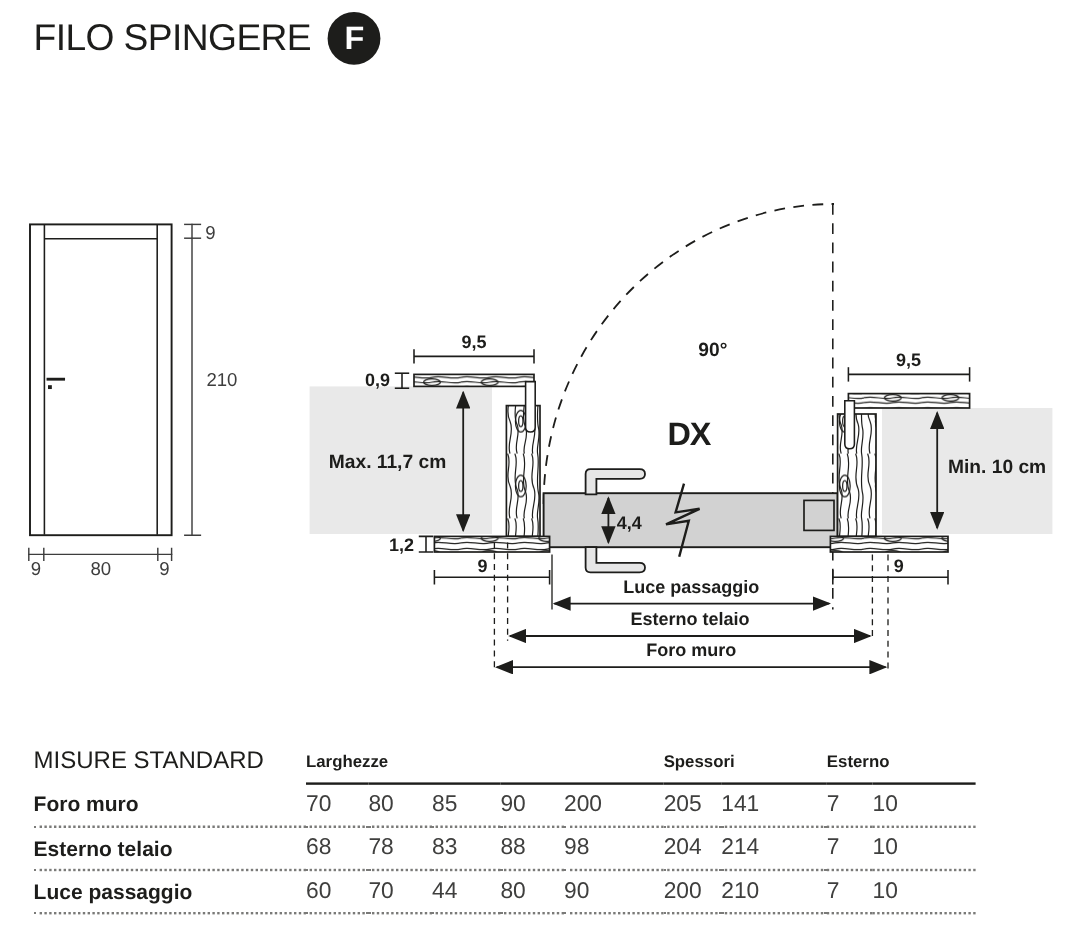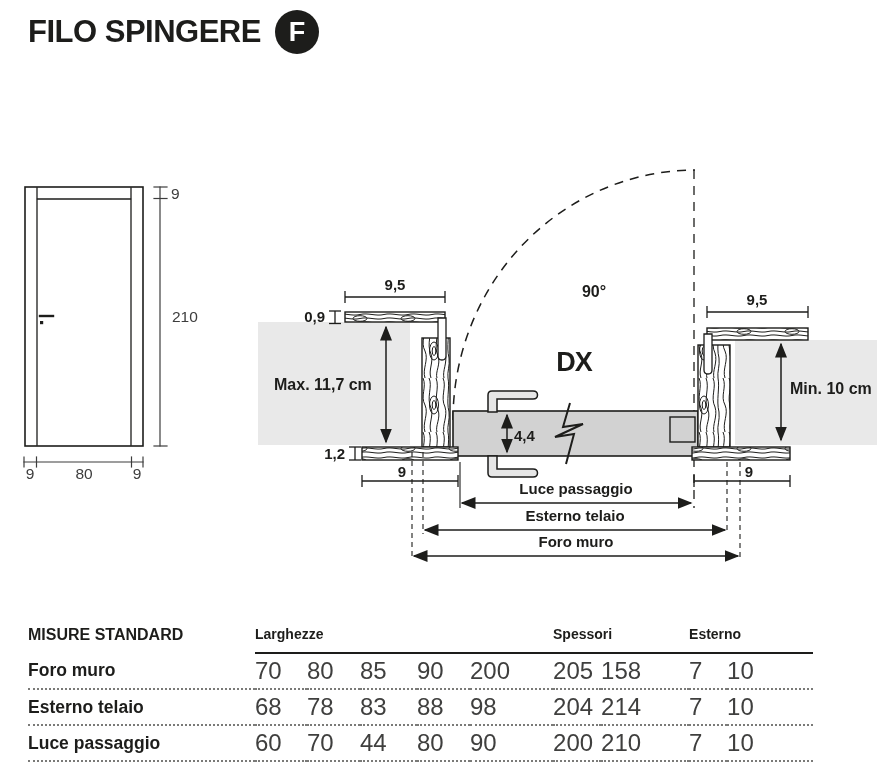--- a/index.html
+++ b/index.html
@@ -3,45 +3,45 @@
 <meta charset="utf-8">
 <style>
   html,body{margin:0;padding:0;background:#ffffff;}
   body{
     position:relative;width:894px;height:773px;overflow:hidden;
     font-family:"Liberation Sans",sans-serif;color:#1d1d1b;
   }
   
   .hdr{position:absolute;left:28px;top:10px;}
   .hdr-line{display:flex;align-items:center;gap:14px;}
-  .hdr-title{font-size:31px;font-weight:700;letter-spacing:-0.5px;color:#1d1d1b;}
+  .hdr-title{font-size:31px;font-weight:400;letter-spacing:-0.5px;color:#1d1d1b;}
   .badge{width:44px;height:44px;border-radius:50%;background:#1d1d1b;color:#fff;
          display:flex;align-items:center;justify-content:center;
          font-size:27px;font-weight:700;}
   .hdr-sub{font-size:29px;font-weight:700;letter-spacing:-0.5px;margin-top:2px;color:#1d1d1b;}
   
   svg.drawing{position:absolute;left:0;top:0;}
   svg text{font-family:"Liberation Sans",sans-serif;fill:#1d1d1b;}
   .dim-b{font-size:15px;font-weight:700;}
   .dim-g{font-size:15.5px;font-weight:400;fill:#3d3d3d;}
   .lbl-big{font-size:16px;font-weight:700;}
   .dx{font-size:27px;font-weight:700;letter-spacing:-1px;}
   .deg{font-size:16px;font-weight:700;}
   
   .tbl-wrap{position:absolute;left:28px;top:616px;width:785px;}
   table.mtable{border-collapse:collapse;table-layout:fixed;width:785px;}
   table.mtable th,table.mtable td{padding:0;text-align:left;vertical-align:middle;
      font-family:"Liberation Sans",sans-serif;white-space:nowrap;}
-  .th-title{font-size:16px;font-weight:700;color:#1d1d1b;vertical-align:top;padding-top:3px;margin-left:16px;}
+  .th-title{font-size:20px;font-weight:400;color:#1d1d1b;vertical-align:top;padding-top:3px;margin-left:16px;}
   .th-group{font-size:14px;font-weight:700;color:#1d1d1b;vertical-align:bottom;
      padding-bottom:5px;border-bottom:2.5px solid #1d1d1b;}
   thead tr{height:37px;}
   tbody tr{height:36px;}
   td.row-label{font-size:17.5px;font-weight:700;color:#1d1d1b;}
-  td.num{font-size:24px;font-weight:400;color:#3f3f3e;}
+  td.num{font-size:19px;font-weight:400;color:#3f3f3e;}
   tbody td{border-bottom:2px dotted #7a7a78;}
 </style>
 </head>
 <body>
 
 <div class="hdr">
   <div class="hdr-line">
     <span class="hdr-title">FILO SPINGERE</span>
     <span class="badge">F</span>
   </div>
@@ -212,21 +212,21 @@
     </thead>
     <tbody>
       <tr>
         <td class="row-label">Foro muro</td>
         <td class="num">70</td>
         <td class="num">80</td>
         <td class="num">85</td>
         <td class="num">90</td>
         <td class="num">200</td>
         <td class="num">205</td>
-        <td class="num">158</td>
+        <td class="num">141</td>
         <td class="num">7</td>
         <td class="num">10</td>
       </tr>
       <tr>
         <td class="row-label">Esterno telaio</td>
         <td class="num">68</td>
         <td class="num">78</td>
         <td class="num">83</td>
         <td class="num">88</td>
         <td class="num">98</td>

